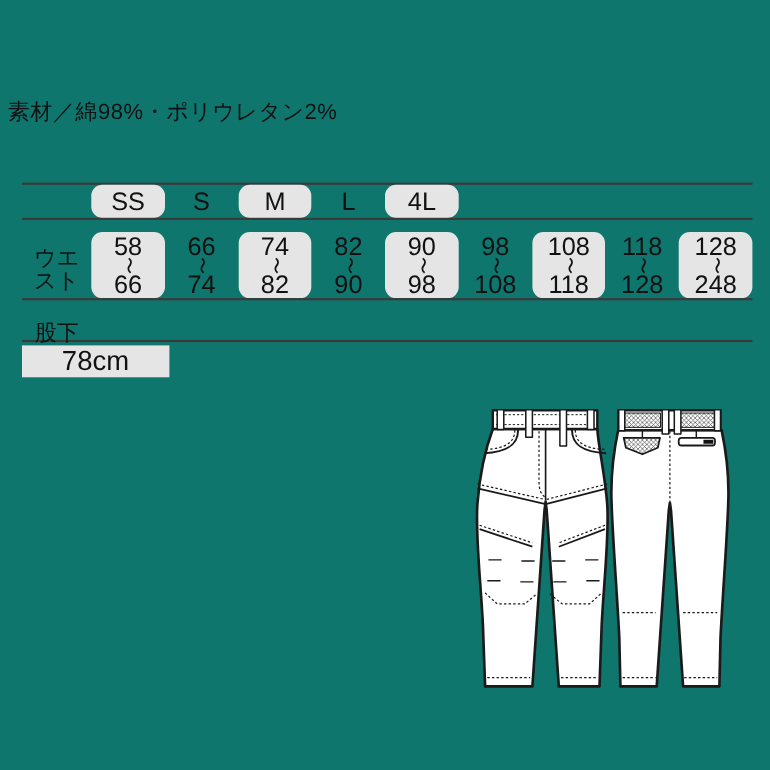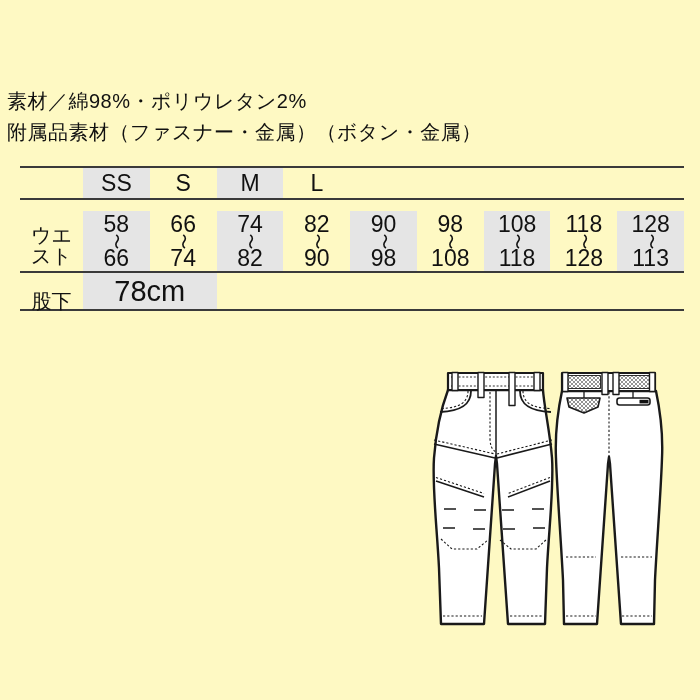--- a/index.html
+++ b/index.html
@@ -1,72 +1,72 @@
 <!DOCTYPE html>
 <html><head>
 <meta charset="utf-8">
 <style>
   html,body{margin:0;padding:0;background:#fff;}
   .page{
-    position:relative;width:700px;height:700px;background:#fef9c3;overflow:hidden;
+    position:relative;width:700px;height:700px;background:#0f766e;overflow:hidden;
     font-family:"Liberation Sans","DejaVu Sans",sans-serif;color:#1a1a1a;
   }
   
   .mat-line{position:absolute;left:7px;font-size:20px;letter-spacing:0.5px;color:#111;white-space:nowrap;}
   .mat-line.l1{top:88px;}
   .mat-line.l2{top:119px;}
 
   
   .size-table{
     position:absolute;left:20px;top:166px;width:664px;
     border-top:2px solid #3a3a3a;
   }
   .trow{display:flex;border-bottom:2px solid #3a3a3a;}
   .cell{box-sizing:border-box;}
   .label-cell{
     width:63px;display:flex;align-items:center;justify-content:center;
     font-size:20px;line-height:21px;text-align:center;white-space:pre-line;color:#111;margin-top:20px;
   }
   .size-cell{
     width:66.8px;display:flex;flex-direction:column;align-items:center;justify-content:center;
-    text-align:center;color:#111;
+    text-align:center;color:#111;border-radius:10px;
   }
   .shade{background:#e5e5e5;}
   .hdr .size-cell{height:30px;font-size:23px;}
   .waist{height:71px;}
   .waist .size-cell{padding-top:1px;margin-top:11px;}
   .wnum{font-size:23px;line-height:21px;}
   .tilde{display:block;transform:rotate(90deg);font-size:16px;line-height:13px;height:13px;}
-  .inseam{height:36px;}
+  .inseam{height:36px;flex-direction:column;}
   .inseam-cell{
-    display:flex;align-items:center;justify-content:center;font-size:29px;color:#111;text-align:center;
+    display:flex;align-items:center;justify-content:center;font-size:25px;color:#111;text-align:center;
   }
   .span2{width:133.6px;}
   .span7{width:467.4px;}
 
   .note{position:absolute;left:6px;top:321px;font-size:19px;font-weight:bold;color:#111;white-space:nowrap;}
 
   .pants{position:absolute;left:408px;top:360px;}
 </style>
 </head>
 <body>
 
 <div class="page">
 
   <div class="mat-line l1">素材／綿98%・ポリウレタン2%</div>
-  <div class="mat-line l2">附属品素材（ファスナー・金属）（ボタン・金属）</div>
 
   <div class="size-table">
 
     <div class="trow hdr">
       <div class="cell label-cell"></div>
       <div class="cell size-cell shade">SS</div>
       <div class="cell size-cell">S</div>
       <div class="cell size-cell shade">M</div>
       <div class="cell size-cell">L</div>
+      <div class="cell size-cell shade">4L</div>
     </div>
 
     <div class="trow waist">
       <div class="cell label-cell">ウエ
 スト</div>
       <div class="cell size-cell shade">
         <span class="wnum">58</span>
         <span class="tilde">〜</span>
         <span class="wnum">66</span>
       </div>
@@ -101,21 +101,21 @@
         <span class="wnum">118</span>
       </div>
       <div class="cell size-cell">
         <span class="wnum">118</span>
         <span class="tilde">〜</span>
         <span class="wnum">128</span>
       </div>
       <div class="cell size-cell shade">
         <span class="wnum">128</span>
         <span class="tilde">〜</span>
-        <span class="wnum">113</span>
+        <span class="wnum">248</span>
       </div>
     </div>
 
     <div class="trow inseam">
       <div class="cell label-cell">股下</div>
       <div class="cell inseam-cell span2 shade">78cm</div>
     </div>
   </div>
 
 

